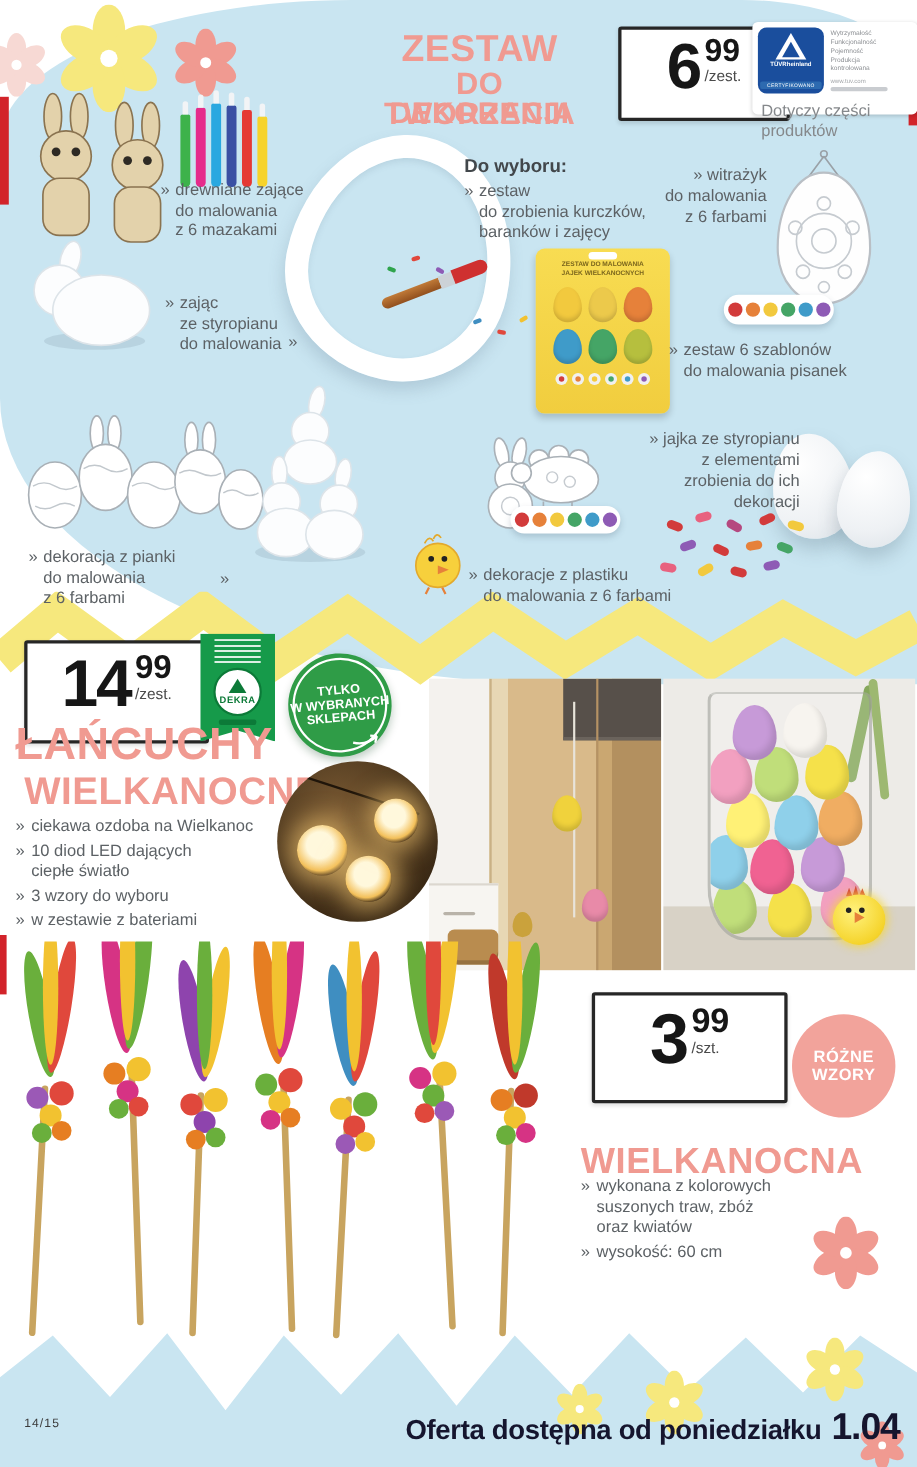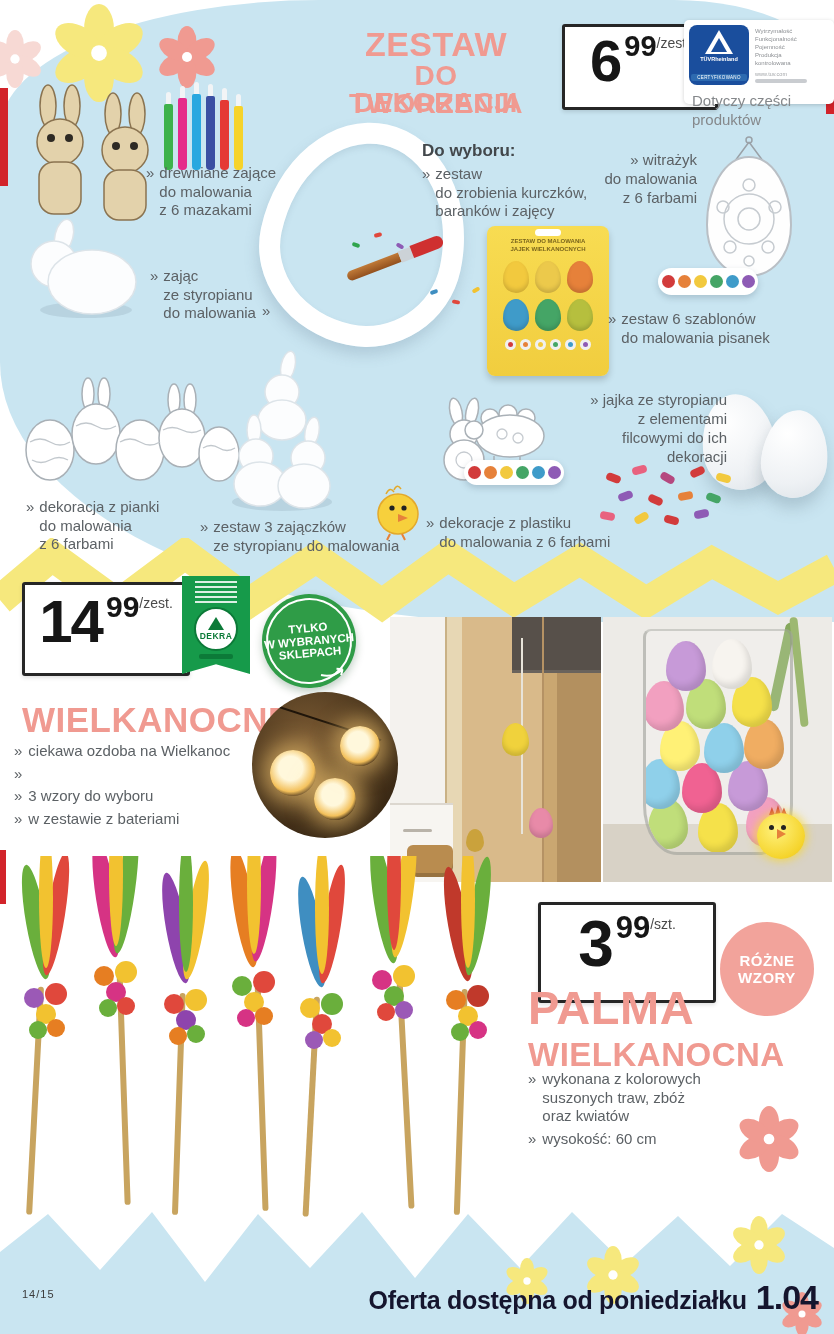--- a/index.html
+++ b/index.html
@@ -26,21 +26,21 @@
   
   .ttl{position:absolute;color:#f09a91;font-weight:bold;letter-spacing:.5px;}
   #t1{left:326px;top:27px;width:220px;text-align:center;font-size:34px;line-height:1;}
   #t2{left:326px;top:62px;width:220px;text-align:center;font-size:28px;line-height:1;}
   #t3{left:326px;top:90px;width:220px;text-align:center;font-size:27px;line-height:1;}
 
   
   .price-box{position:absolute;background:#fff;border:3px solid #262626;border-radius:3px;
              display:flex;align-items:flex-start;justify-content:center;box-shadow:0 2px 4px rgba(0,0,0,.12);}
   .amount{font-weight:bold;color:#161616;letter-spacing:-2px;line-height:.95;}
-  .frac{display:flex;flex-direction:row;align-items:flex-start;margin-left:4px;}
+  .frac{display:flex;flex-direction:column;align-items:flex-start;margin-left:4px;}
   .cents{font-weight:bold;color:#161616;line-height:.9;}
   .unit{color:#4a4a4a;font-size:14px;margin-top:2px;}
   #price1{left:562px;top:24px;width:150px;height:74px;padding-top:6px;}
   #price1 .amount{font-size:58px;} #price1 .cents{font-size:29px;}
   #price2{left:22px;top:582px;width:162px;height:80px;padding-top:8px;}
   #price2 .amount{font-size:60px;} #price2 .cents{font-size:30px;}
   #price3{left:538px;top:902px;width:172px;height:86px;padding-top:9px;}
   #price3 .amount{font-size:64px;} #price3 .cents{font-size:31px;}
 
   
@@ -484,32 +484,30 @@
   <div class="lbl-r" style="right:137px;top:151px;width:140px">» witrażyk
 do malowania
 z 6 farbami</div>
   <div class="lbl" style="left:608px;top:310px;width:190px">
     <span class="chev">»</span>
     <span class="txt">zestaw 6 szablonów
 do malowania pisanek</span>
   </div>
   <div class="lbl-r" style="right:107px;top:391px;width:180px">» jajka ze styropianu
 z elementami
-filcowymi do ich
+zrobienia do ich
 dekoracji</div>
   <div class="lbl" style="left:26px;top:498px;width:160px">
     <span class="chev">»</span>
     <span class="txt">dekoracja z pianki
 do malowania
 z 6 farbami</span>
   </div>
   <div class="lbl" style="left:200px;top:518px;width:220px">
     <span class="chev">»</span>
-    <span class="txt">zestaw 3 zajączków
-ze styropianu do malowania</span>
   </div>
   <div class="lbl" style="left:426px;top:514px;width:210px">
     <span class="chev">»</span>
     <span class="txt">dekoracje z plastiku
 do malowania z 6 farbami</span>
   </div>
 
   <div class="price-box" id="price2">
     <span class="amount">14</span>
     <span class="frac">
@@ -530,29 +528,32 @@
   <div class="excl">
     <span class="txt">TYLKO
 W WYBRANYCH
 SKLEPACH</span>
     <svg width="30" height="14" viewBox="0 0 30 14">
       <path d="M2,10 Q14,14 24,6" fill="none" stroke="#fff" stroke-width="2"></path>
       <path d="M24,6 l-6,-1 m6,1 l-2,6" fill="none" stroke="#fff" stroke-width="2"></path>
     </svg>
   </div>
 
+  <div class="ttl" id="lt1">ŁAŃCUCHY</div>
   <div class="ttl" id="lt2">WIELKANOCNE</div>
 
   <div class="bullets" id="lanc-bullets">
     <div class="row">
       <span class="chev">»</span>
       <span class="pre">ciekawa ozdoba na Wielkanoc</span>
       </div>
     <div class="row">
       <span class="chev">»</span>
+      <span class="pre">10 diod LED dających
+ciepłe światło</span>
       </div>
     <div class="row">
       <span class="chev">»</span>
       <span class="pre">3 wzory do wyboru</span>
       </div>
     <div class="row">
       <span class="chev">»</span>
       <span class="pre">w zestawie z bateriami</span>
       </div>
   </div>
@@ -700,21 +701,20 @@
       <span class="cents">99</span>
       <span class="unit">/szt.</span>
     </span>
   </div>
 
   <div class="badge-pink">
     <span class="txt">RÓŻNE
 WZORY</span>
   </div>
 
-  <div class="ttl" id="pt1">PALMA</div>
   <div class="ttl" id="pt2">WIELKANOCNA</div>
 
   <div class="bullets" id="palma-bullets">
     <div class="row">
       <span class="chev">»</span>
       <span class="pre">wykonana z kolorowych
 suszonych traw, zbóż
 oraz kwiatów</span>
       </div>
     <div class="row">

